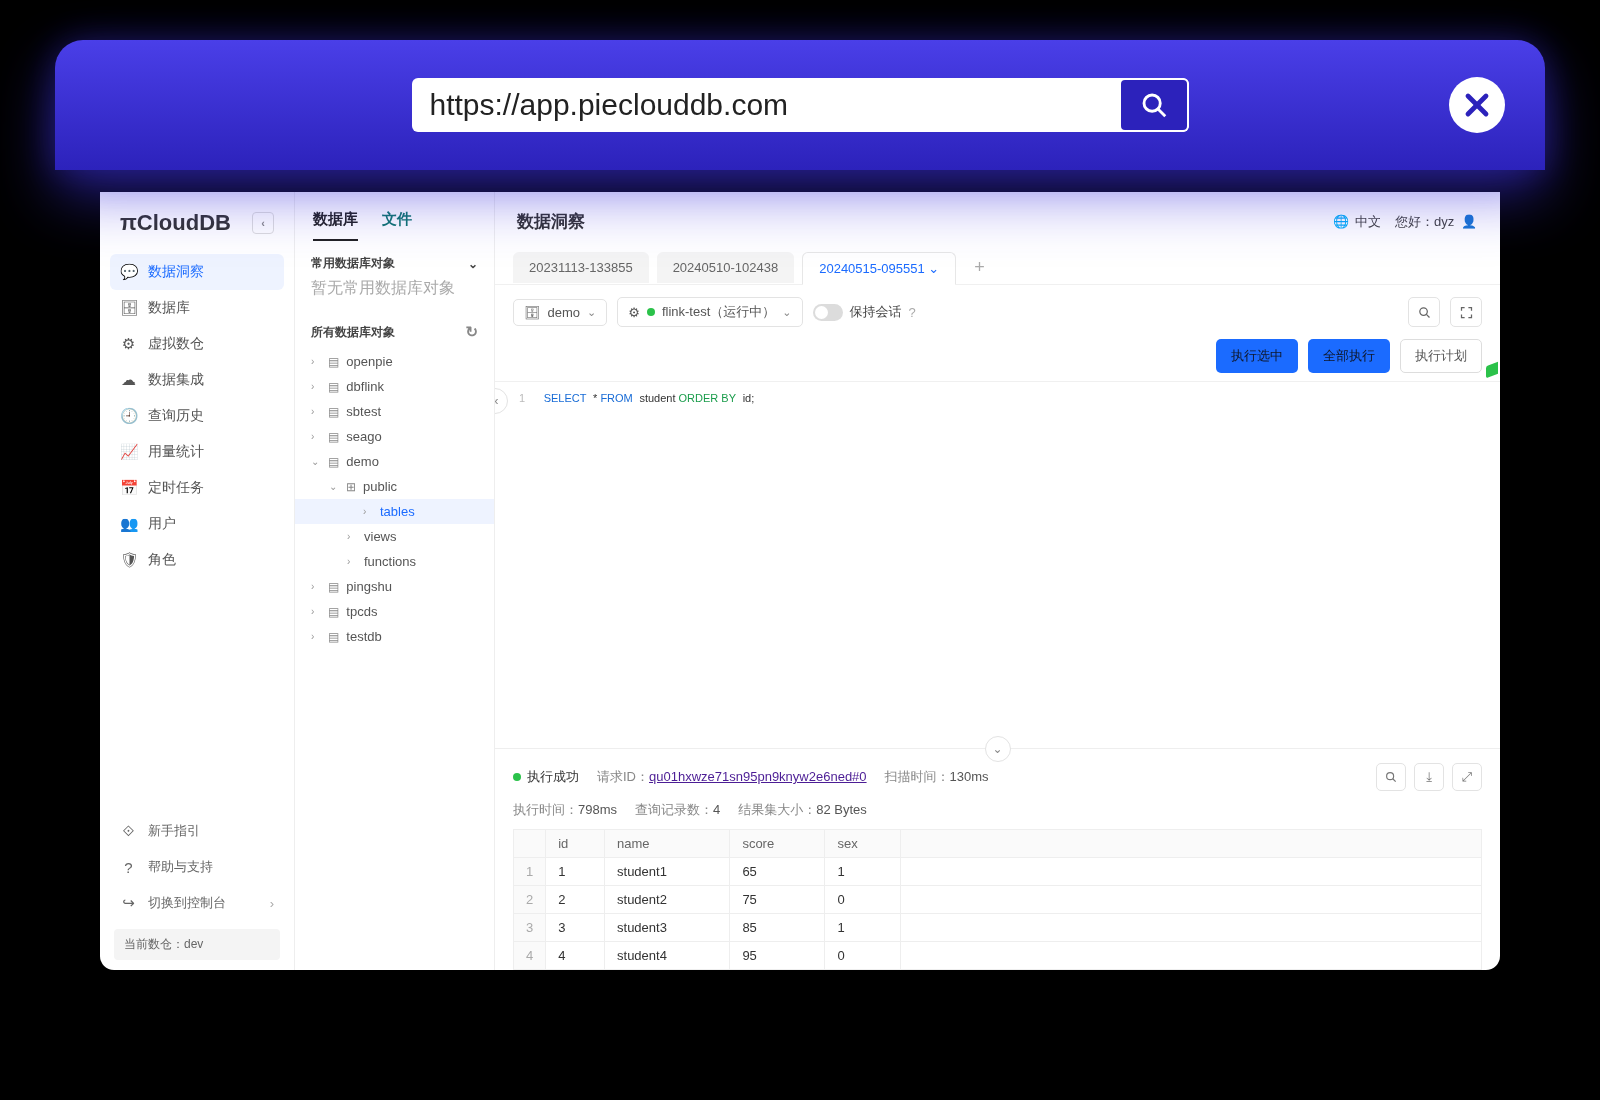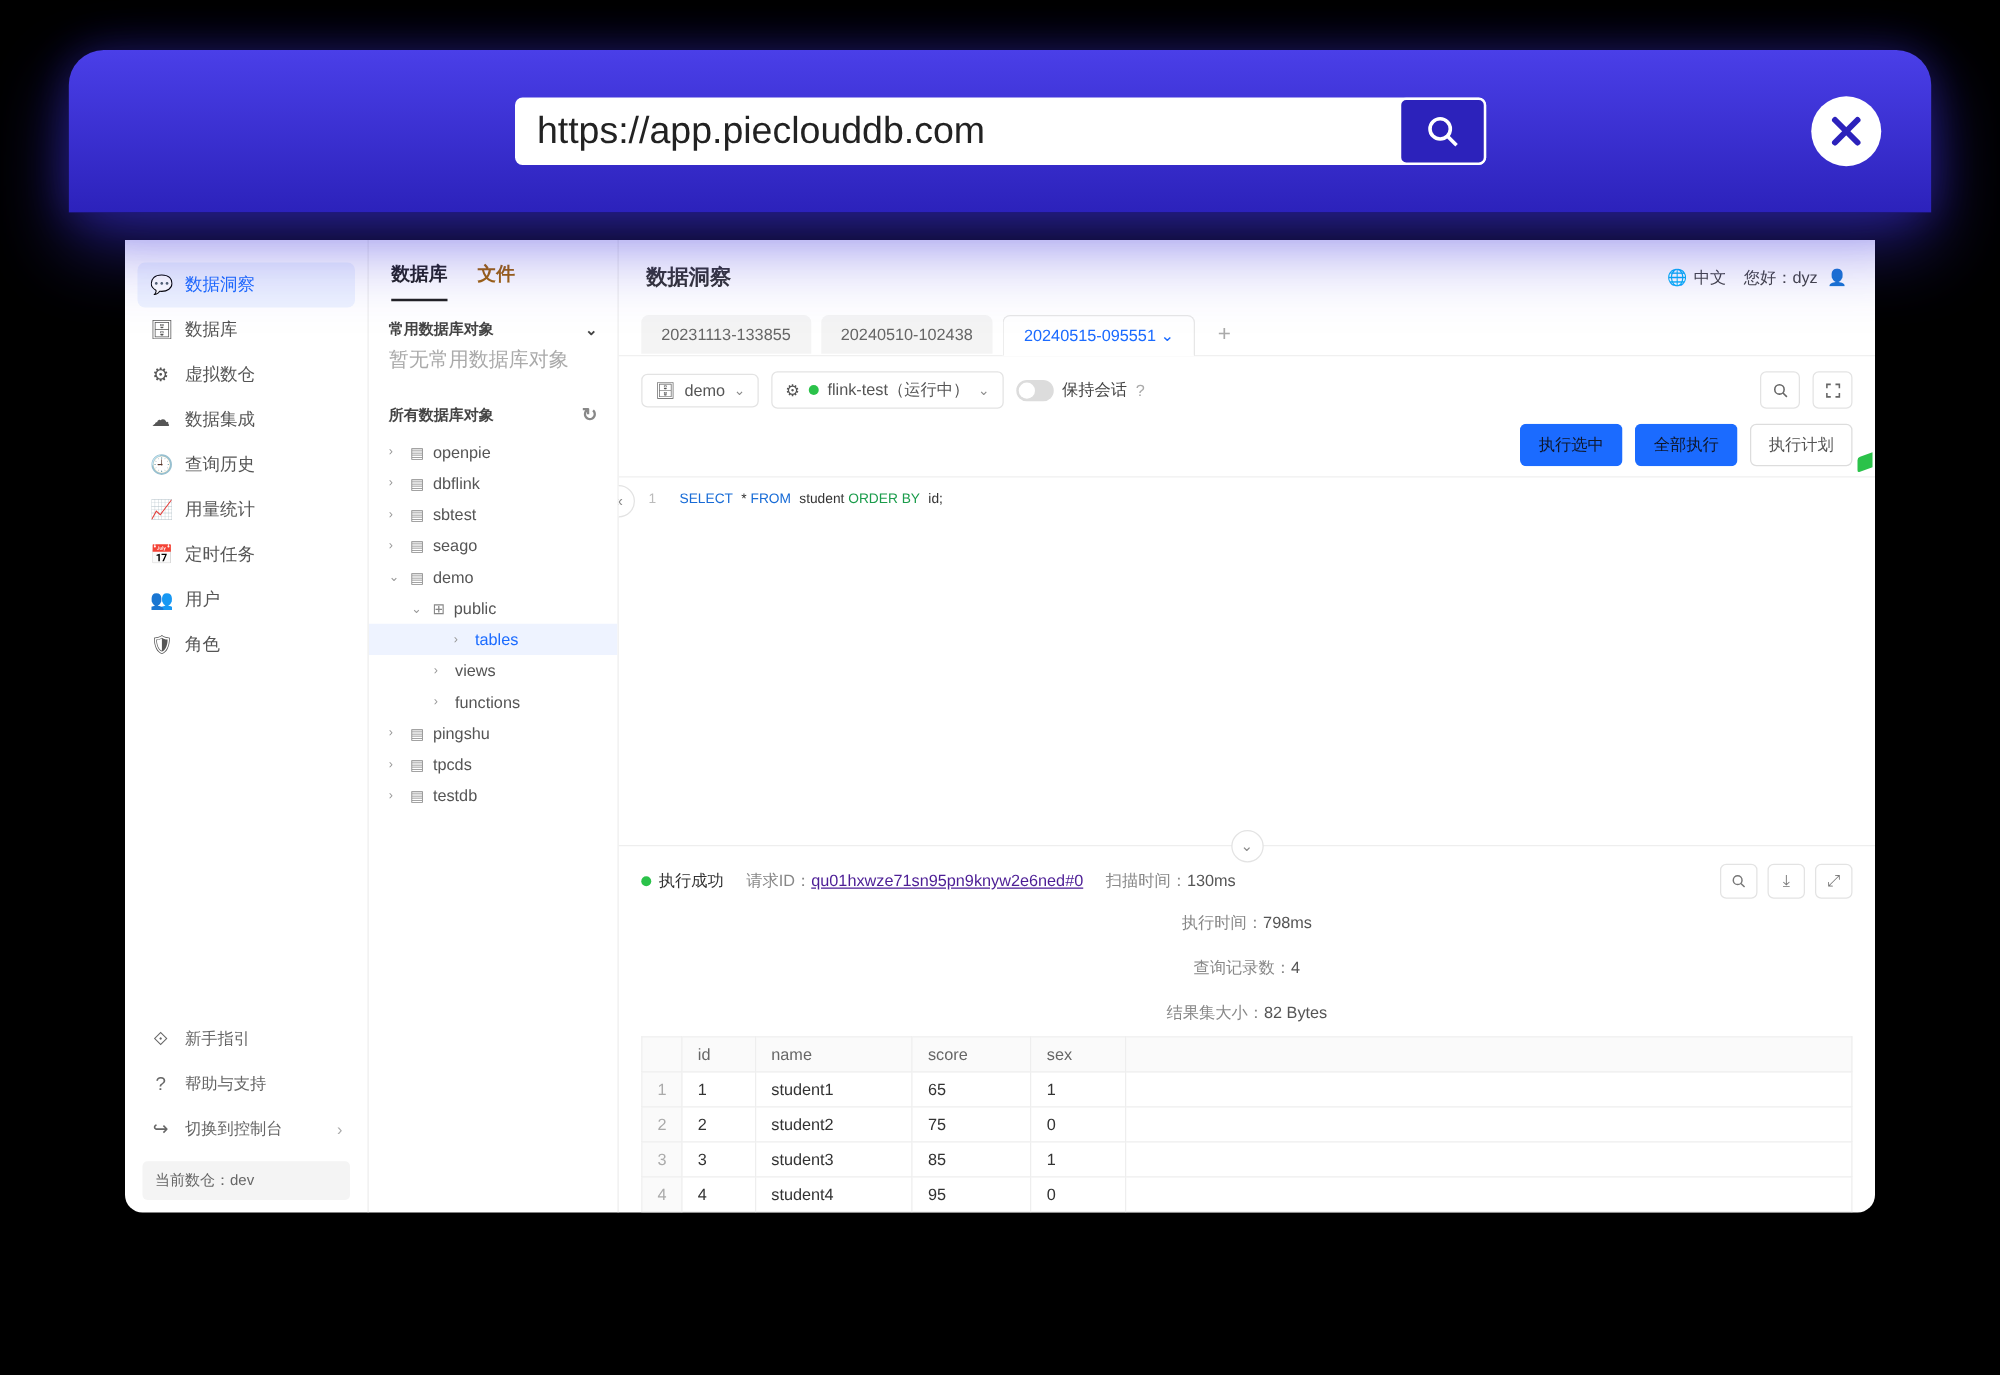--- a/index.html
+++ b/index.html
@@ -21,21 +21,21 @@
 .nav-item { display: flex; align-items: center; gap: 11px; padding: 9px 20px; color: #555; cursor: pointer; font-size: 14px; }
 .nav-item.active { color: #1b6bff; background: #eef3ff; border-radius: 6px; margin: 0 10px; padding: 9px 10px; }
 .nav-item .ic { width: 17px; text-align: center; font-size: 15px; }
 .nav-footer { margin-top: auto; }
 .nav-footer .nav-item { font-size: 13px; color: #666; }
 .cur-dw { background: #f4f4f4; margin: 8px 14px 0; padding: 7px 10px; border-radius: 4px; font-size: 12px; color: #666; }
 
 
 .dbpanel { width: 200px; border-right: 1px solid #eee; display: flex; flex-direction: column; }
 .dbtabs { display: flex; gap: 24px; padding: 18px 18px 0; font-size: 15px; font-weight: 600; }
-.dbtab { padding-bottom: 10px; color: #a16207; cursor: pointer; }
+.dbtab { padding-bottom: 10px; color: #0f766e; cursor: pointer; }
 .dbtab.active { color: #222; border-bottom: 2px solid #222; }
 .dbsec-hdr { padding: 14px 16px 6px; font-size: 12px; font-weight: 600; display: flex; align-items: center; justify-content: space-between; color: #444; }
 .dbsec-empty { padding: 0 16px 10px; font-size: 16px; color: #aaa; }
 .dbrefresh { font-size: 15px; color: #888; cursor: pointer; }
 .tree { padding: 2px 0 0 16px; font-size: 13px; color: #555; overflow-y: auto; }
 .tree-node { display: flex; align-items: center; gap: 7px; padding: 5px 0; cursor: pointer; }
 .tree-node .arr { font-size: 10px; width: 10px; color: #999; }
 .tree-node .nic { color: #888; font-size: 12px; }
 .tree-sub1 { padding-left: 18px; }
 .tree-sub2 { padding-left: 36px; }
@@ -111,20 +111,24 @@
     <svg width="36" height="36" viewBox="0 0 24 24" fill="none" stroke-width="3.2" stroke-linecap="round">
         <line x1="6" y1="6" x2="18" y2="18"></line>
         <line x1="18" y1="6" x2="6" y2="18"></line>
       </svg>
   </div>
 </div>
 
 <div class="app-window">
 
   <div class="leftnav">
+    <div class="logo">
+      <span>πCloudDB</span>
+      <span class="collapse-box">‹</span>
+    </div>
     <div id="nav-items">
         <div class="nav-item active">
           <span class="ic">💬</span>
           <span>数据洞察</span>
         </div>
         <div class="nav-item">
           <span class="ic">🗄</span>
           <span>数据库</span>
         </div>
         <div class="nav-item">
@@ -337,21 +341,21 @@
           <div class="res-mini">
               <svg width="14" height="14" viewBox="0 0 24 24" fill="none" stroke="currentColor" stroke-width="2">
                 <circle cx="10.5" cy="10.5" r="6"></circle>
                 <line x1="20" y1="20" x2="15" y2="15"></line>
               </svg>
             </div>
           <div class="res-mini">⤓</div>
           <div class="res-mini">⤢</div>
         </div>
       </div>
-      <div class="res-meta" style="padding-top:0;flex-direction:column;">
+      <div class="res-meta" style="padding-top:0;">
         <span><span class="lbl">执行时间：</span><span>798ms</span></span>
         <span><span class="lbl">查询记录数：</span><span>4</span></span>
         <span><span class="lbl">结果集大小：</span><span>82 Bytes</span></span>
       </div>
       <table class="res-table" id="res-table">
           <tbody>
             <tr>
               <th class="rn"></th>
               <th>id</th>
               <th>name</th>

